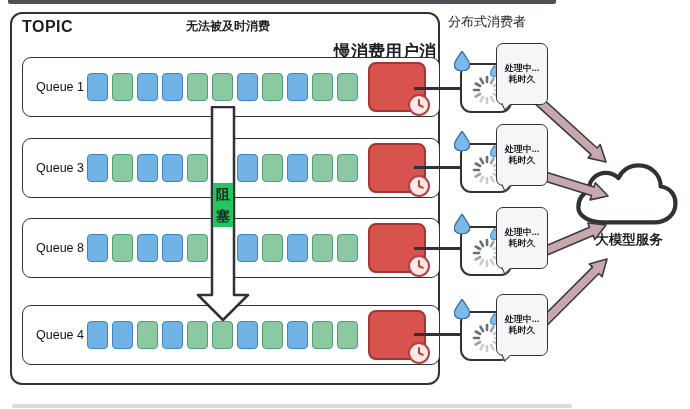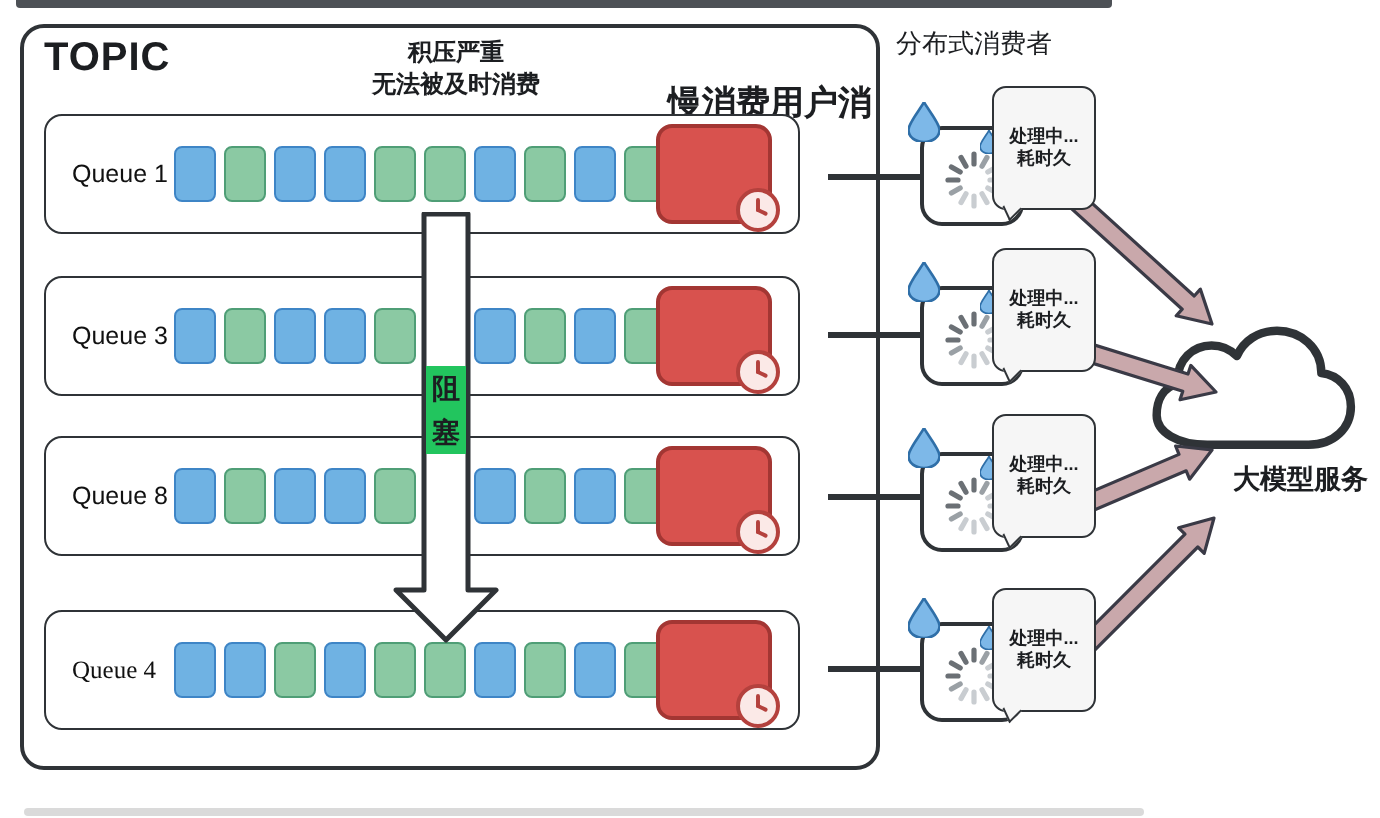--- a/index.html
+++ b/index.html
@@ -7,32 +7,32 @@
   body { font-family:"Liberation Sans", sans-serif; color:#1c1e21; }
   .stage { position:relative; width:690px; height:409px; background:#ffffff; overflow:hidden; }
 
   .top-strip { position:absolute; left:8px; top:0; width:548px; height:4px;
                background:#4d5156; border-radius:0 0 2px 2px; }
   .bottom-strip { position:absolute; left:12px; top:404px; width:560px; height:4px;
                   background:#c6c6c6; opacity:.65; border-radius:2px; }
 
   .topic-box { position:absolute; left:10px; top:12px; width:430px; height:373px;
                background:#fff; border:2px solid var(--outline); border-radius:12px; }
-  .topic-label { position:absolute; left:22px; top:18px; font-size:20px; font-weight:bold;
+  .topic-label { position:absolute; left:22px; top:18px; font-size:16px; font-weight:bold;
                  letter-spacing:.5px; }
   .backlog-text { position:absolute; left:147px; top:18px; width:162px; text-align:center;
                   font-size:12px; font-weight:bold; line-height:16px; }
   .slow-label { position:absolute; left:328px; top:40px; width:114px; text-align:center;
                 font-size:17px; font-weight:bold; }
   .normal-label { position:absolute; left:148px; top:58px; width:160px; text-align:center;
                   font-size:11.5px; font-weight:bold; }
 
-  .queue-row { position:absolute; left:22px; width:378px; height:60px; background:#fff;
+  .queue-row { position:absolute; left:22px; width:418px; height:60px; background:#fff;
                border:1.8px solid var(--outline); border-radius:9px; }
-  .q1 { top:57px; } .q2 { top:138px; } .q3 { top:218px; } .q4 { top:305px;font-family:Liberation Serif, serif; }
+  .q1 { top:57px; } .q2 { top:138px; } .q3 { top:218px; } .q4 { top:305px; }
   .queue-name { position:absolute; left:13px; top:0; height:100%; display:flex;
                 align-items:center; font-size:12.5px; color:#111; }
   .squares { position:absolute; left:64px; top:15px; display:flex; gap:4px; }
   .sq { width:21px; height:28px; border-radius:4px; }
   .sq-blue  { background:var(--blue);  border:1.5px solid var(--blue-border); }
   .sq-green { background:var(--green); border:1.5px solid var(--green-border); }
   .red-card { position:absolute; right:13px; top:4px; width:58px; height:50px;
               background:var(--red); border:2px solid var(--red-border); border-radius:8px; }
   .clock { position:absolute; right:-6px; bottom:-6px; width:22px; height:22px;
            background:var(--clock-bg); border:2px solid var(--clock-border); border-radius:50%; }
@@ -61,36 +61,35 @@
             font-size:9px; line-height:11px; padding:19px 1px; font-weight:bold; }
   .bubble:after { content:""; position:absolute; left:5px; bottom:-4px; width:7px; height:7px;
                   background:var(--bubble-bg); border-right:1.5px solid var(--outline);
                   border-bottom:1.5px solid var(--outline); transform:rotate(65deg) skewX(20deg); }
   .b1 { top:43px; } .b2 { top:124px; } .b3 { top:207px; } .b4 { top:294px; }
 
   .flow-arrows { position:absolute; left:0; top:0; width:690px; height:409px;
                  pointer-events:none; z-index:5; }
 
   .cloud-wrap { position:absolute; left:576px; top:158px; width:106px; height:76px; }
-  .cloud-label { position:absolute; left:574px; top:231px; width:110px; text-align:right;
+  .cloud-label { position:absolute; left:574px; top:231px; width:110px; text-align:center;
                  font-size:13.5px; font-weight:bold; }
 </style>
 </head>
 <body>
 
 <div class="stage">
 
   <div class="top-strip"></div>
   <div class="bottom-strip"></div>
 
   <div class="topic-box"></div>
   <div class="topic-label">TOPIC</div>
 
   <div class="backlog-text">
-    <div>积压严重</div>
     <div>无法被及时消费</div>
   </div>
   <div class="slow-label">慢消费用户消息</div>
   <div class="normal-label">正常用户消息</div>
 
   <div class="queue-row q1">
     <div class="queue-name">Queue 1</div>
     <div class="squares">
         <div class="sq sq-blue"></div>
         <div class="sq sq-green"></div>

